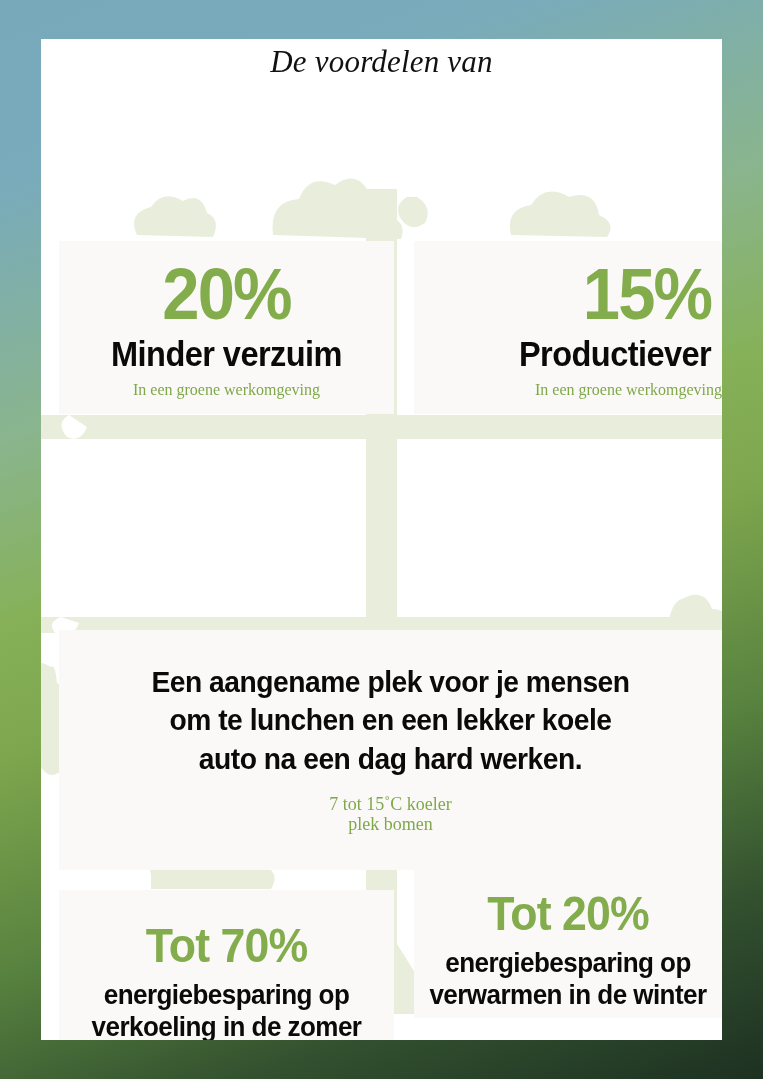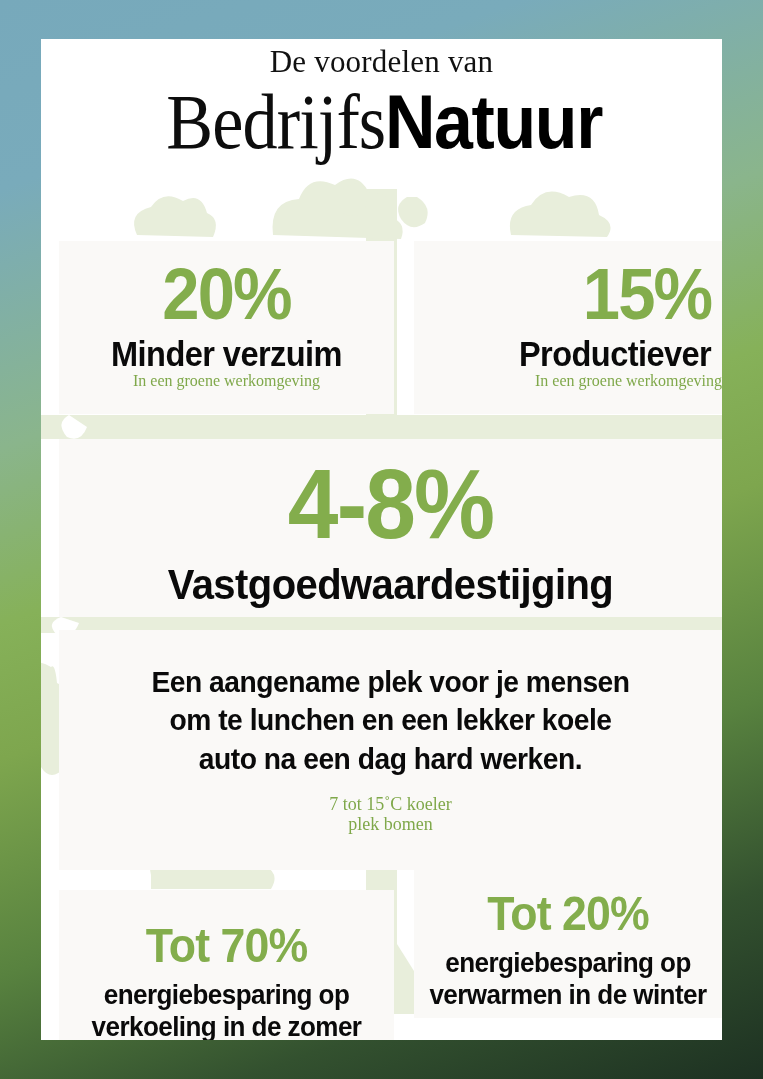--- a/index.html
+++ b/index.html
@@ -32,21 +32,21 @@
     width:681px; height:1001px;
     background:#ffffff;
     overflow:hidden;
   }
 
   
   .tree { position:absolute; inset:0; pointer-events:none; }
   .tree svg { display:block; width:100%; height:100%; }
 
   
-  .title-block { position:absolute; left:0; right:0; top:6px; text-align:center; z-index:3; }
+  .title-block { position:absolute; left:0; right:0; top:6px; text-align:center; z-index:3;font-style:italic; }
   .kicker {
     font-family:"Liberation Serif", serif;
     font-size:31px;
     letter-spacing:.2px;
     color:#111111;
     line-height:1.1;
   }
   .wordmark {
     margin-top:4px;
     line-height:1.0;
@@ -99,21 +99,21 @@
     font-family:"Liberation Serif", serif;
     color:#7fa84a;
     line-height:1.12;
   }
 
   
   #card-verzuim   { left:18px;  top:202px; width:335px; height:173px; }
   #card-productief{ left:373px; top:202px; width:308px; height:173px;text-align:right; }
   .r1 .stat     { font-size:72px; margin-top:17px; }
   .r1 .headline { font-size:35px; margin-top:6px; }
-  .r1 .sub      { font-size:16px; margin-top:0; }
+  .r1 .sub      { font-size:16px; margin-top:9px; }
 
   
   #card-vastgoed { left:18px; top:400px; width:663px; height:178px; }
   #card-vastgoed .stat     { font-size:98px; margin-top:16px; }
   #card-vastgoed .headline { font-size:43px; margin-top:10px; }
 
   
   #card-comfort { left:18px; top:591px; width:663px; height:240px; }
   .comfort-lead {
     font-family:"Liberation Sans", sans-serif;
@@ -172,41 +172,34 @@
           <path d="M438 836 q-6-24 20-28 q14-20 36-8 q24-10 28 16 q20 10 6 24 L438 850 z"></path>
 
           <path d="M300 150 q-10 18 6 26 q18 4 20-14 q2-16 -12-18 z"></path>
           <path d="M376 158 q16 10 8 26 q-14 10 -24-4 q-8-14 6-22 z"></path>
         </g>
       </svg>
     </div>
 
     <div class="title-block">
       <div class="kicker">De voordelen van</div>
-      <div class="wordmark">
-        <span class="wm-serif">Bedrijfs</span><span class="wm-sans">Natuur</span>
-      </div>
     </div>
 
     <div class="card r1" id="card-verzuim">
       <div class="stat">20%</div>
       <div class="headline">Minder verzuim</div>
       <div class="sub">In een groene werkomgeving</div>
     </div>
 
     <div class="card r1" id="card-productief">
       <div class="stat">15%</div>
       <div class="headline">Productiever</div>
       <div class="sub">In een groene werkomgeving</div>
     </div>
 
-    <div class="card" id="card-vastgoed">
-      <div class="stat">4-8%</div>
-      <div class="headline">Vastgoedwaardestijging</div>
-    </div>
 
     <div class="card" id="card-comfort">
       <div class="comfort-lead">
         <div>Een aangename plek voor je mensen</div>
         <div>om te lunchen en een lekker koele</div>
         <div>auto na een dag hard werken.</div>
       </div>
       <div class="temp-row">
         <div class="sub">
           <div>7 tot 15˚C koeler</div>

